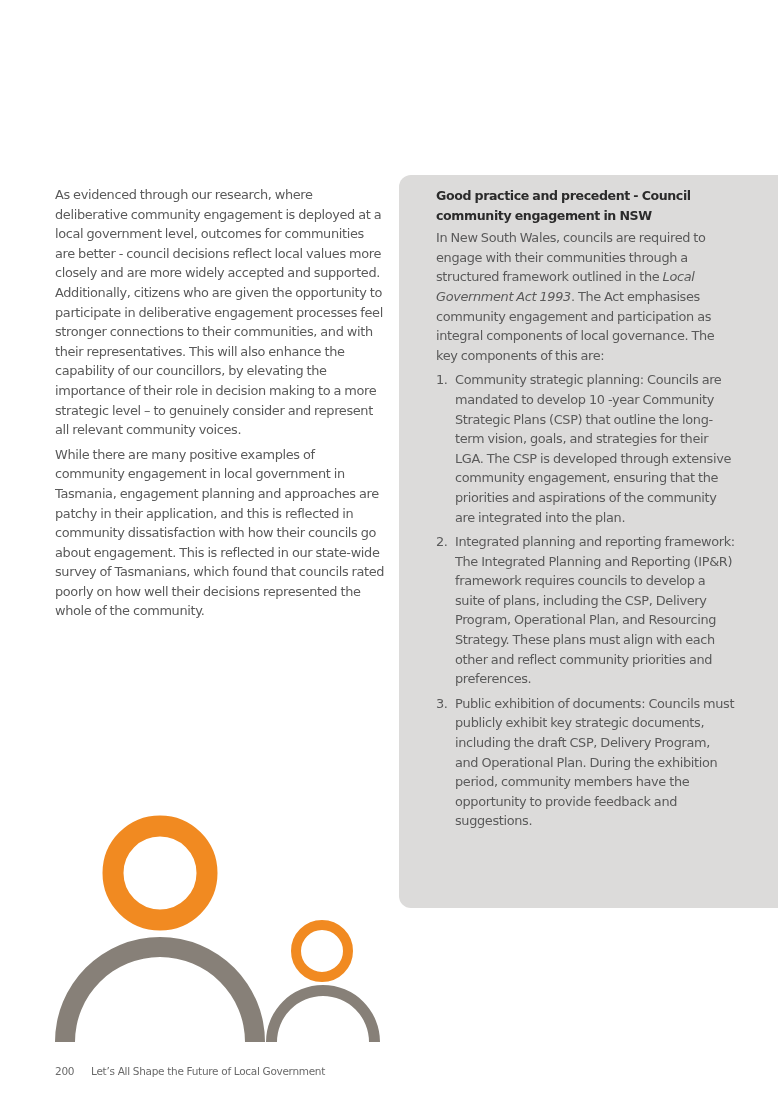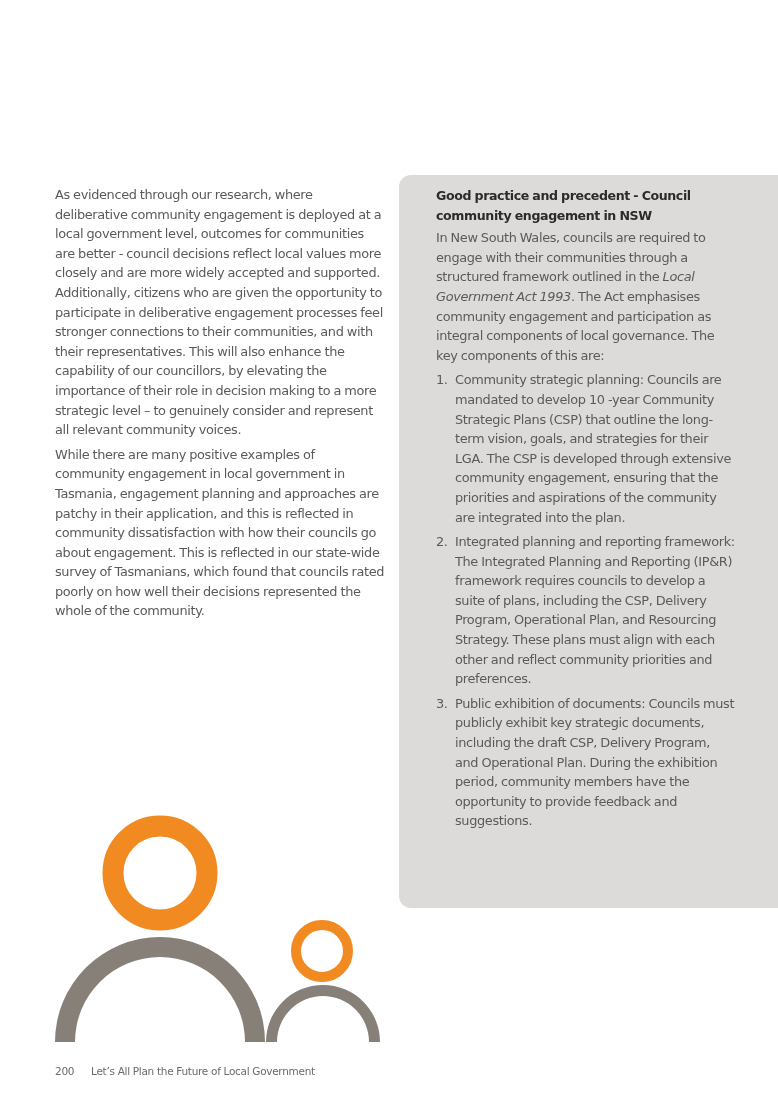--- a/index.html
+++ b/index.html
@@ -133,14 +133,14 @@
 
   <circle class="head-shape" cx="160" cy="73" r="47" fill="none" stroke="#f18a21" stroke-width="21"></circle>
 
   <path class="body-shape" d="M 266 242 A 57 57 0 0 1 380 242 L 369 242 A 46 46 0 0 0 277 242 Z" fill="#878078"></path>
 
   <circle class="head-shape" cx="322" cy="151" r="26" fill="none" stroke="#f18a21" stroke-width="10"></circle>
 </svg>
 
 <div class="footer">
   <span class="page-num">200</span>
-  <span>Let’s All Plan the Future of Local Government</span>
+  <span>Let’s All Shape the Future of Local Government</span>
 </div>
 
 </body></html>

